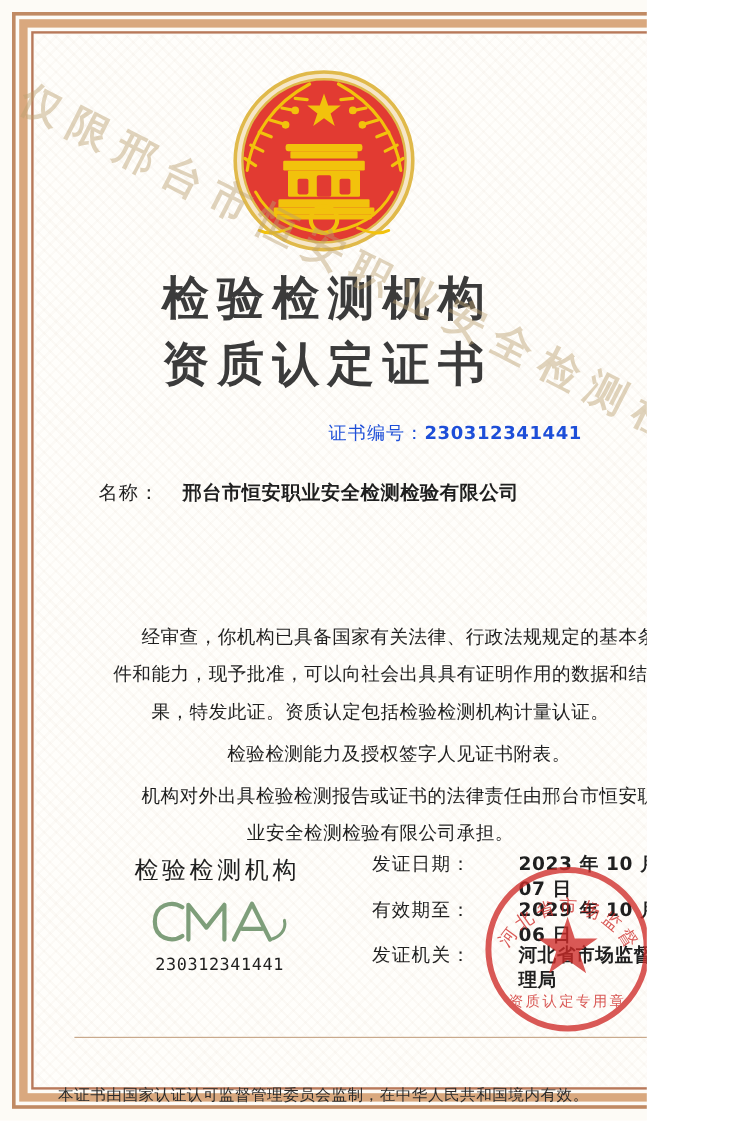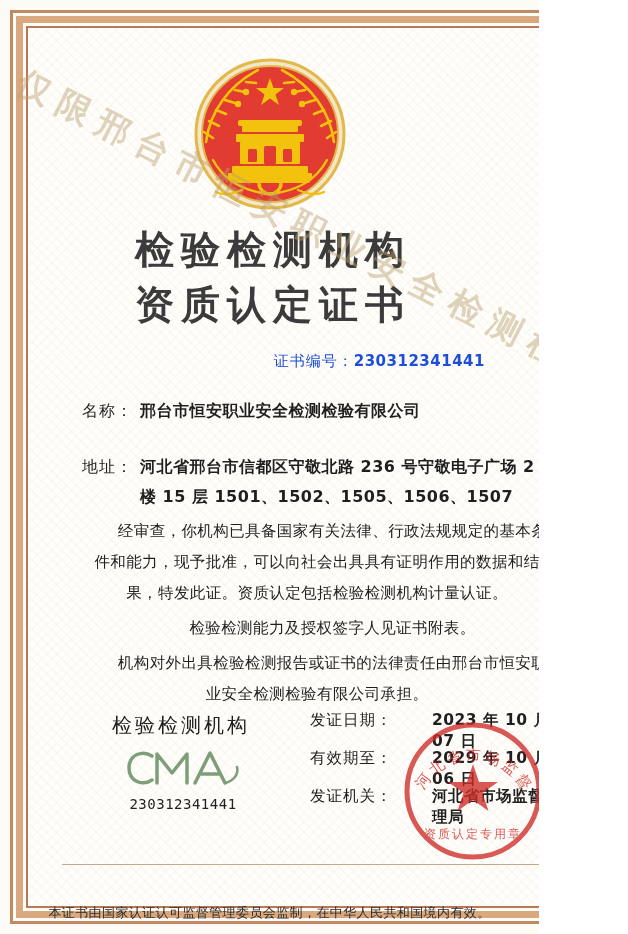--- a/index.html
+++ b/index.html
@@ -109,20 +109,21 @@
     line-height: 1.85;
   }
   .field .label {
     flex: 0 0 auto;
     letter-spacing: 1px;
   }
   .field .value {
     flex: 1 1 auto;
     font-weight: bold;
     letter-spacing: 0.5px;
+    margin-left: 12px;
   }
   #field-name { left: 82px; top: 396px; width: 470px; }
   #field-name .label { width: 58px; }
   #field-addr { left: 82px; top: 452px; width: 480px; }
   #field-addr .label { width: 58px; }
   #field-addr .value { font-weight: bold; }
 
   
   .body-text {
     position: absolute;
@@ -304,24 +305,20 @@
 
   <div class="cert-no">
     <span>证书编号：</span><span class="num">230312341441</span>
   </div>
 
   <div class="field" id="field-name">
     <div class="label">名称：</div>
     <div class="value">邢台市恒安职业安全检测检验有限公司</div>
   </div>
 
-  <div class="field" id="field-addr">
-    <div class="label">地址：</div>
-    <div class="value">河北省邢台市信都区守敬北路 236 号守敬电子广场 2 号楼 15 层 1501、1502、1505、1506、1507</div>
-  </div>
 
   <div class="body-text">
     <p>经审查，你机构已具备国家有关法律、行政法规规定的基本条件和能力，现予批准，可以向社会出具具有证明作用的数据和结果，特发此证。资质认定包括检验检测机构计量认证。</p>
     <p>检验检测能力及授权签字人见证书附表。</p>
     <p>机构对外出具检验检测报告或证书的法律责任由邢台市恒安职业安全检测检验有限公司承担。</p>
   </div>
 
   <div class="mark-title">检验检测机构</div>
 
   <div class="cma-box">

